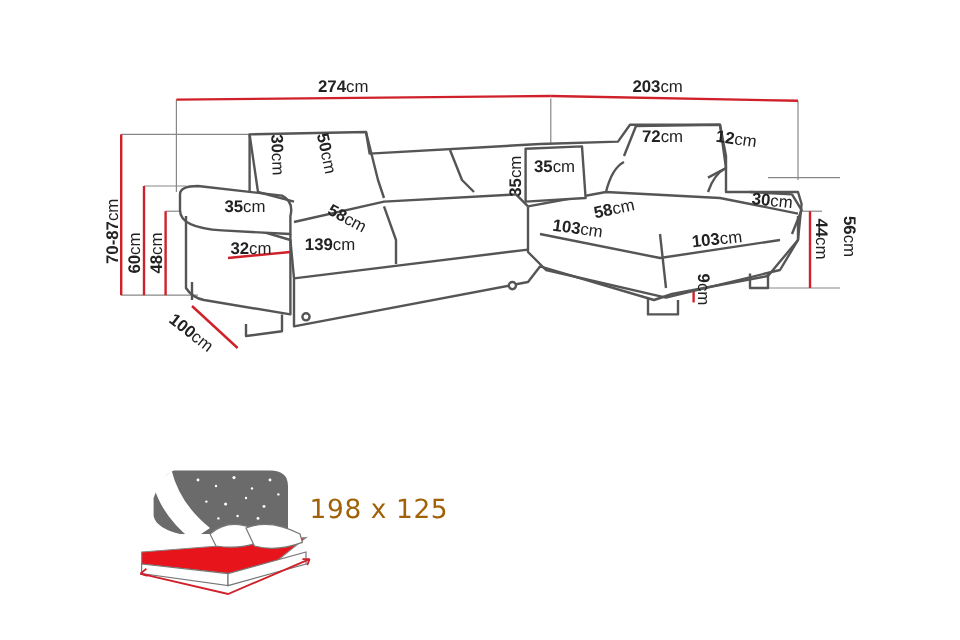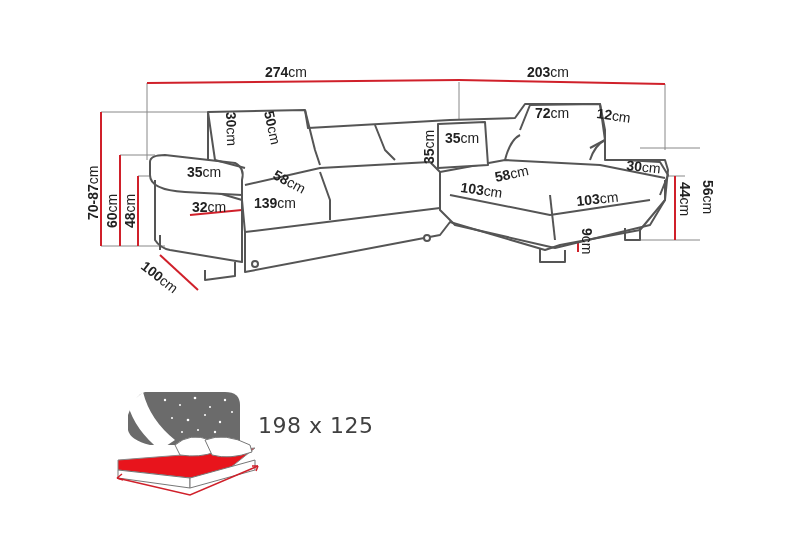--- a/index.html
+++ b/index.html
@@ -1,20 +1,20 @@
 <!DOCTYPE html>
 <html><head>
 <meta charset="utf-8">
 <style>
   html,body{margin:0;padding:0;background:#fff;}
   body{width:800px;height:533px;position:relative;overflow:hidden;font-family:"Liberation Sans",sans-serif;}
   svg{position:absolute;left:0;top:0;}
   .lbl{font-family:"Liberation Sans",sans-serif;font-size:14px;fill:#222;}
   .lbl .b{font-weight:bold;}
-  .bed-size{position:absolute;left:258px;top:413px;font-size:22px;color:#404040;letter-spacing:0.5px;font-family:"DejaVu Sans",sans-serif;}
+  .bed-size{position:absolute;left:258px;top:413px;font-size:22px;color:#a16207;letter-spacing:0.5px;font-family:"DejaVu Sans",sans-serif;}
 </style>
 </head>
 <body>
 
 <svg width="800" height="533" viewBox="0 0 800 533">
 
   <g stroke="#888" stroke-width="1" fill="none">
     <line x1="147" y1="83" x2="147" y2="160"></line>
     <line x1="459" y1="82" x2="459" y2="120"></line>
     <line x1="665" y1="84" x2="665" y2="150"></line>

